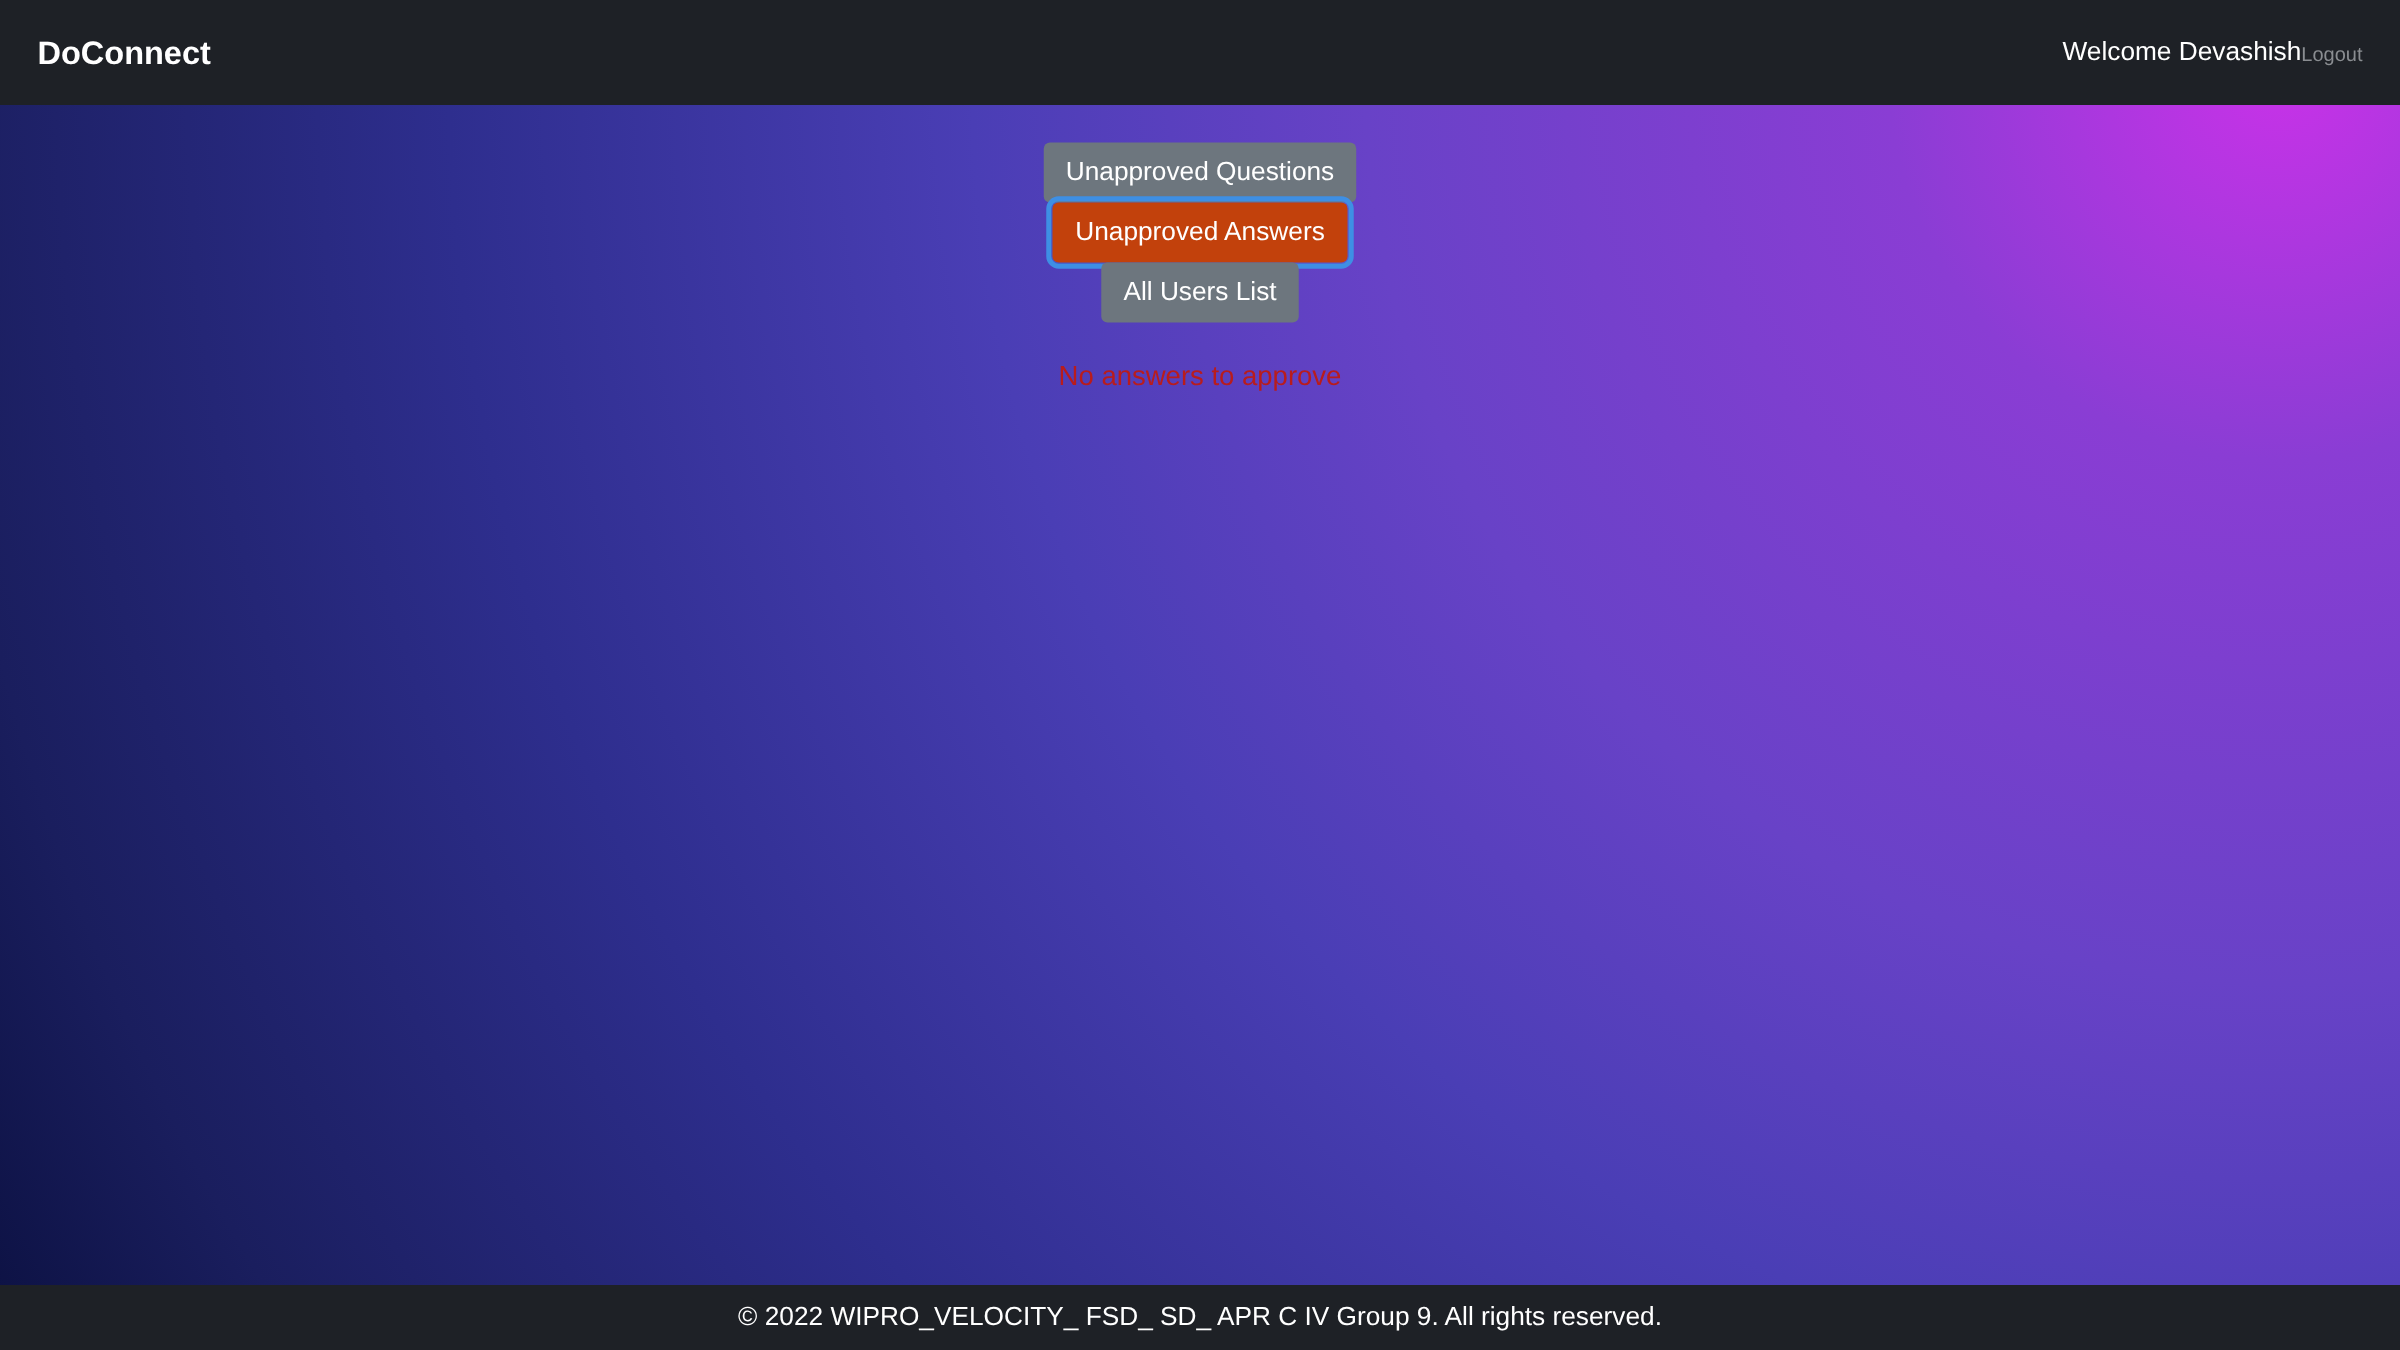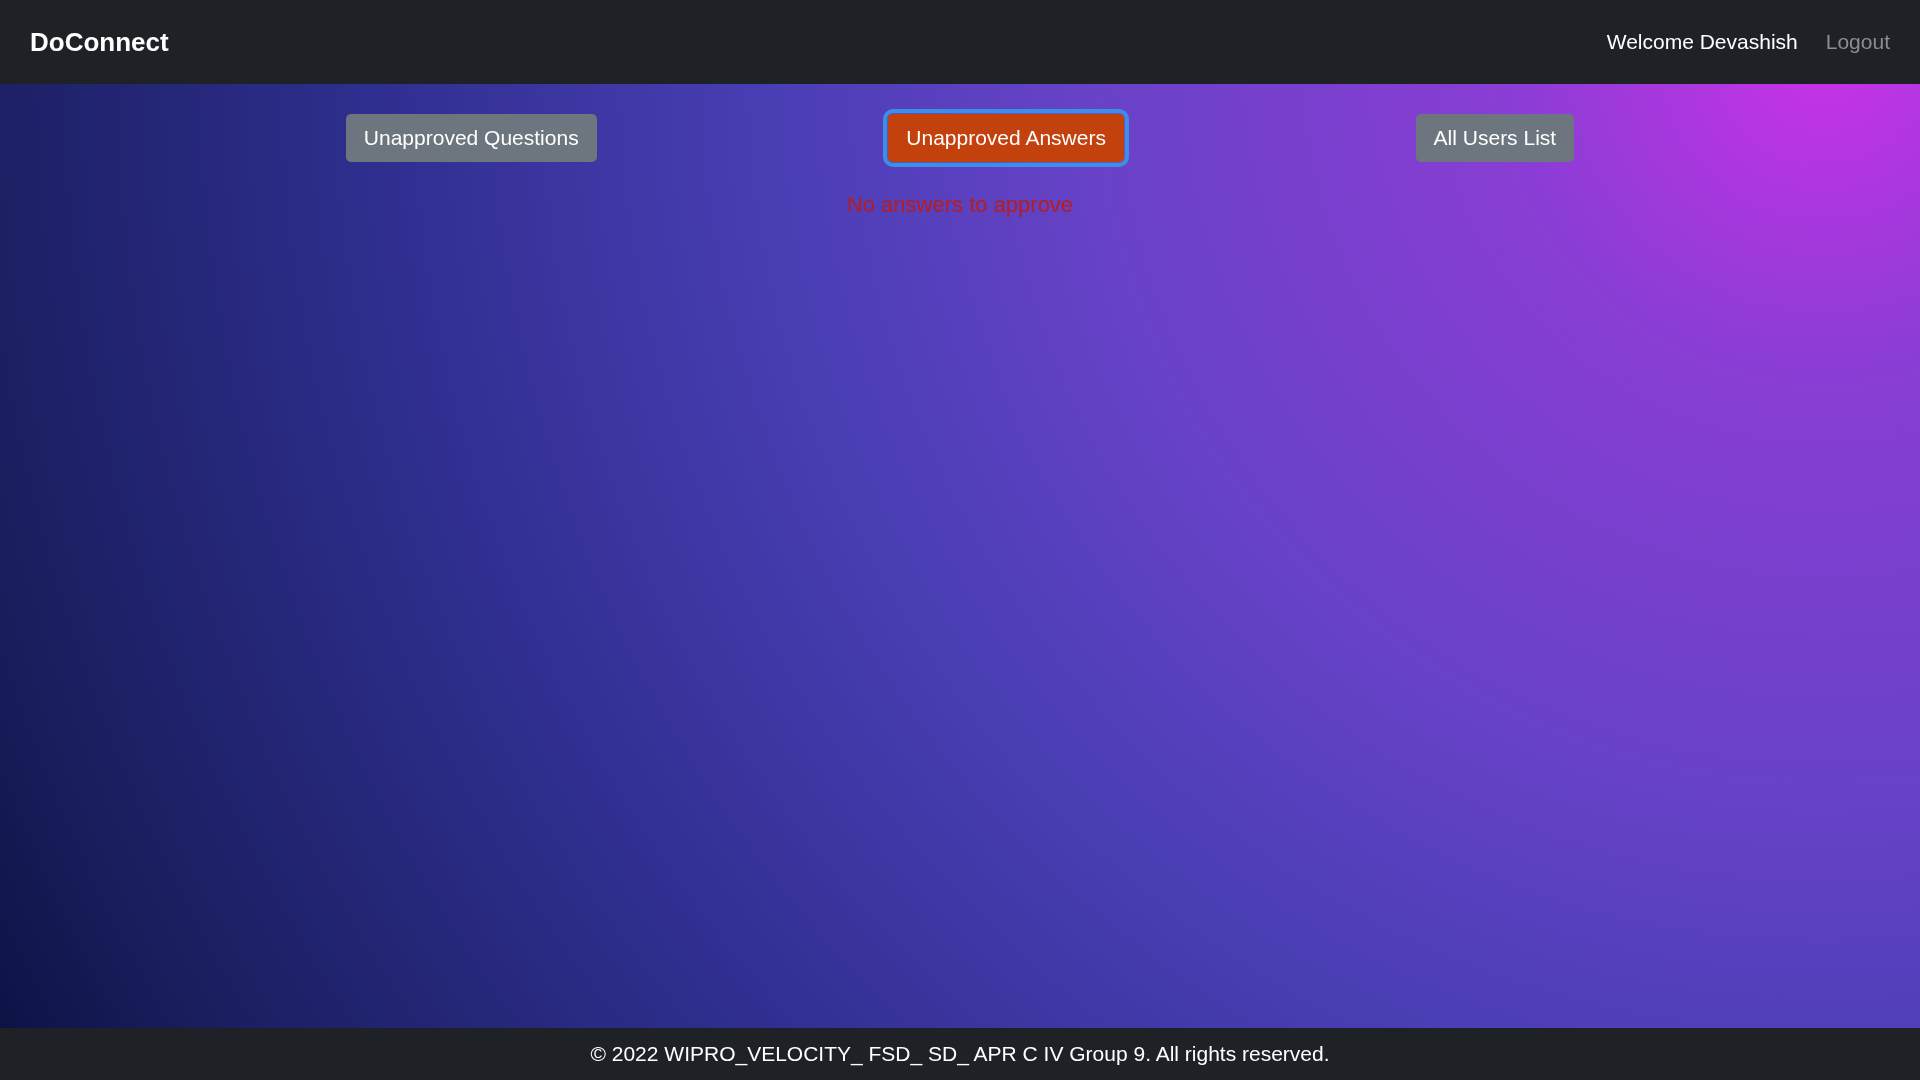--- a/index.html
+++ b/index.html
@@ -29,51 +29,51 @@
     
     .navbar-brand {
       color: #ffffff;
       font-size: 26px;
       font-weight: 700;
     }
     
     .navbar-right {
       display: flex;
       align-items: flex-end;
-      gap: 28px;
     }
     
     .welcome-text {
       color: #ffffff;
       font-size: 21px;
       font-weight: 400;
     }
     
     .logout-link {
       color: #8a8d91;
-      font-size: 21px;
+      font-size: 16px;
       font-weight: 400;
       cursor: pointer;
     }
     
     .main-content {
       flex: 1;
       display: flex;
       flex-direction: column;
       align-items: center;
       padding-top: 30px;
     }
     
     .button-row {
       width: 100%;
       display: flex;
       justify-content: space-around;
       align-items: center;
       padding: 0 200px;
       margin-bottom: 30px;
+      flex-direction: column;
     }
     
     .btn {
       padding: 12px 18px;
       font-size: 21px;
       font-weight: 400;
       border: none;
       border-radius: 5px;
       cursor: pointer;
       color: #ffffff;

